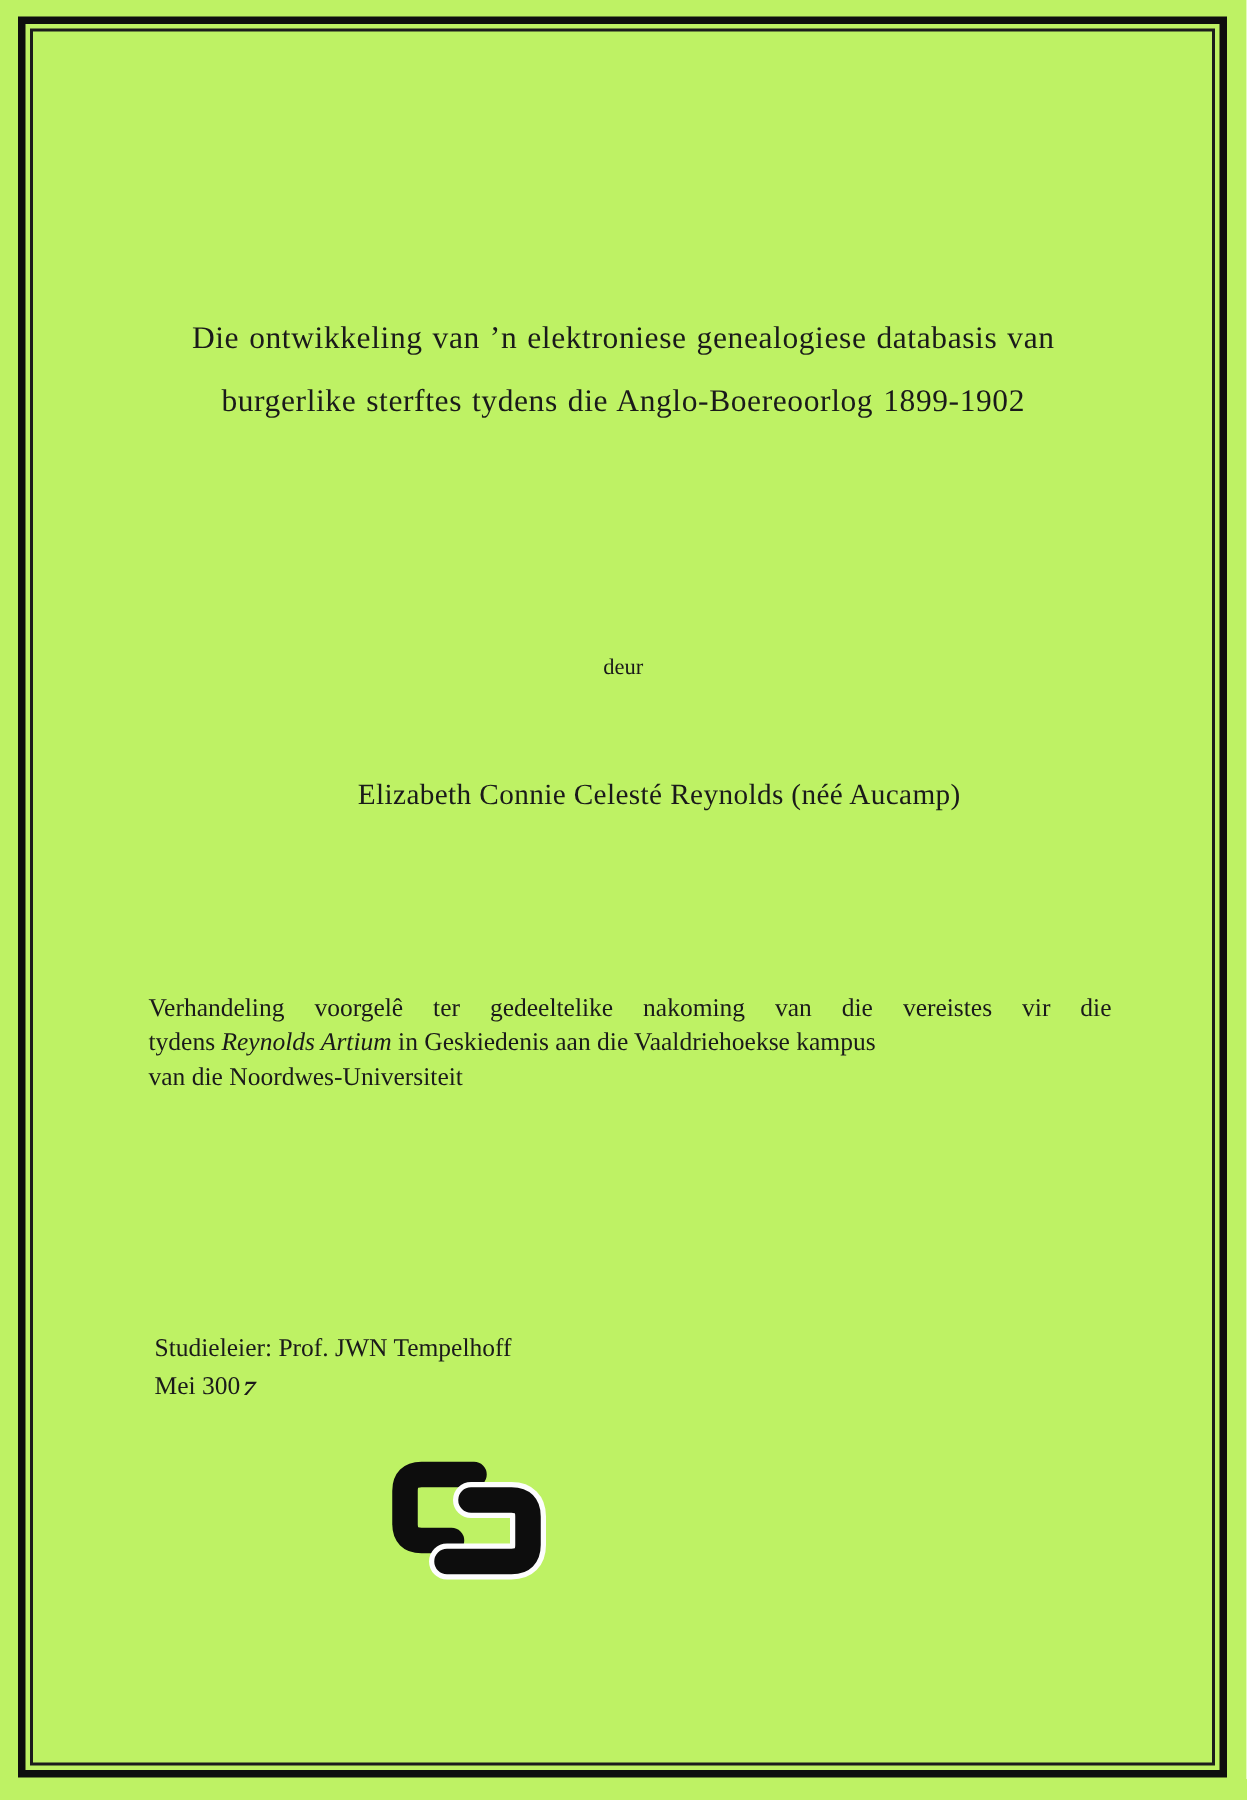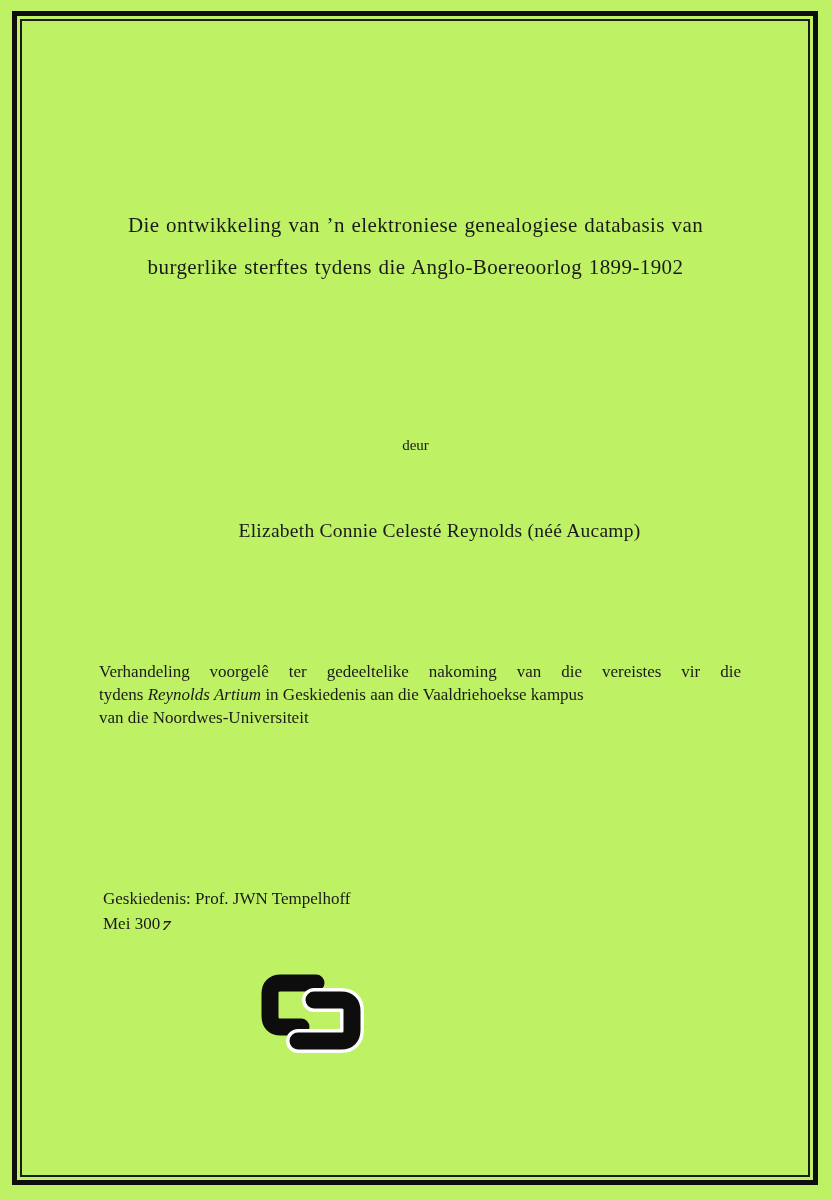--- a/index.html
+++ b/index.html
@@ -122,21 +122,21 @@
 
   <div class="author-line">Elizabeth Connie Celesté Reynolds (néé Aucamp)</div>
 
   <div class="statement">
     <div class="justified">Verhandeling voorgelê ter gedeeltelike nakoming van die vereistes vir die</div>
     <div><span>tydens</span> <i>Reynolds Artium</i> <span>in Geskiedenis aan die Vaaldriehoekse kampus</span></div>
     <div>van die Noordwes-Universiteit</div>
   </div>
 
   <div class="supervisor-block">
-    <div>Geskiedenis: Prof. JWN Tempelhoff</div>
+    <div>Studieleier: Prof. JWN Tempelhoff</div>
     <div><span>Mei 300</span><span class="odd-seven">7</span></div>
   </div>
 
   <div class="logo">
     <svg class="logo-mark" viewBox="0 0 112 84" aria-hidden="true">
       <path d="M62 13 H27 Q16 13 16 24 V46 Q16 57 27 57 H47" fill="none" stroke="#0d0d0d" stroke-width="17" stroke-linecap="round"></path>
       <path d="M44 71 H87 Q98 71 98 60 V41 Q98 30 87 30 H60" fill="none" stroke="#fdfdfd" stroke-width="24" stroke-linecap="round"></path>
       <path d="M44 71 H87 Q98 71 98 60 V41 Q98 30 87 30 H60" fill="none" stroke="#0d0d0d" stroke-width="17" stroke-linecap="round"></path>
     </svg>
   </div>

